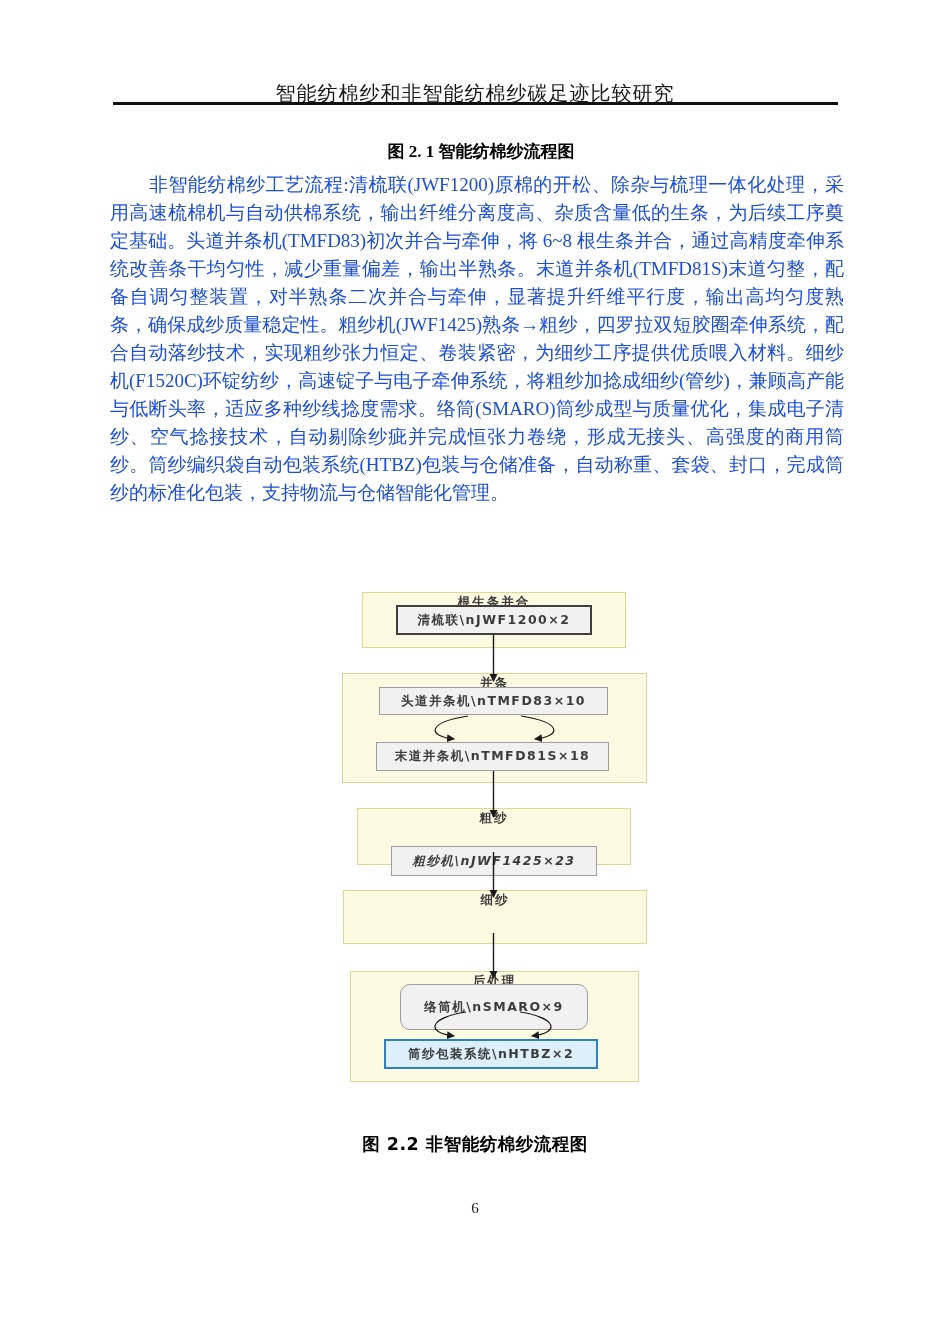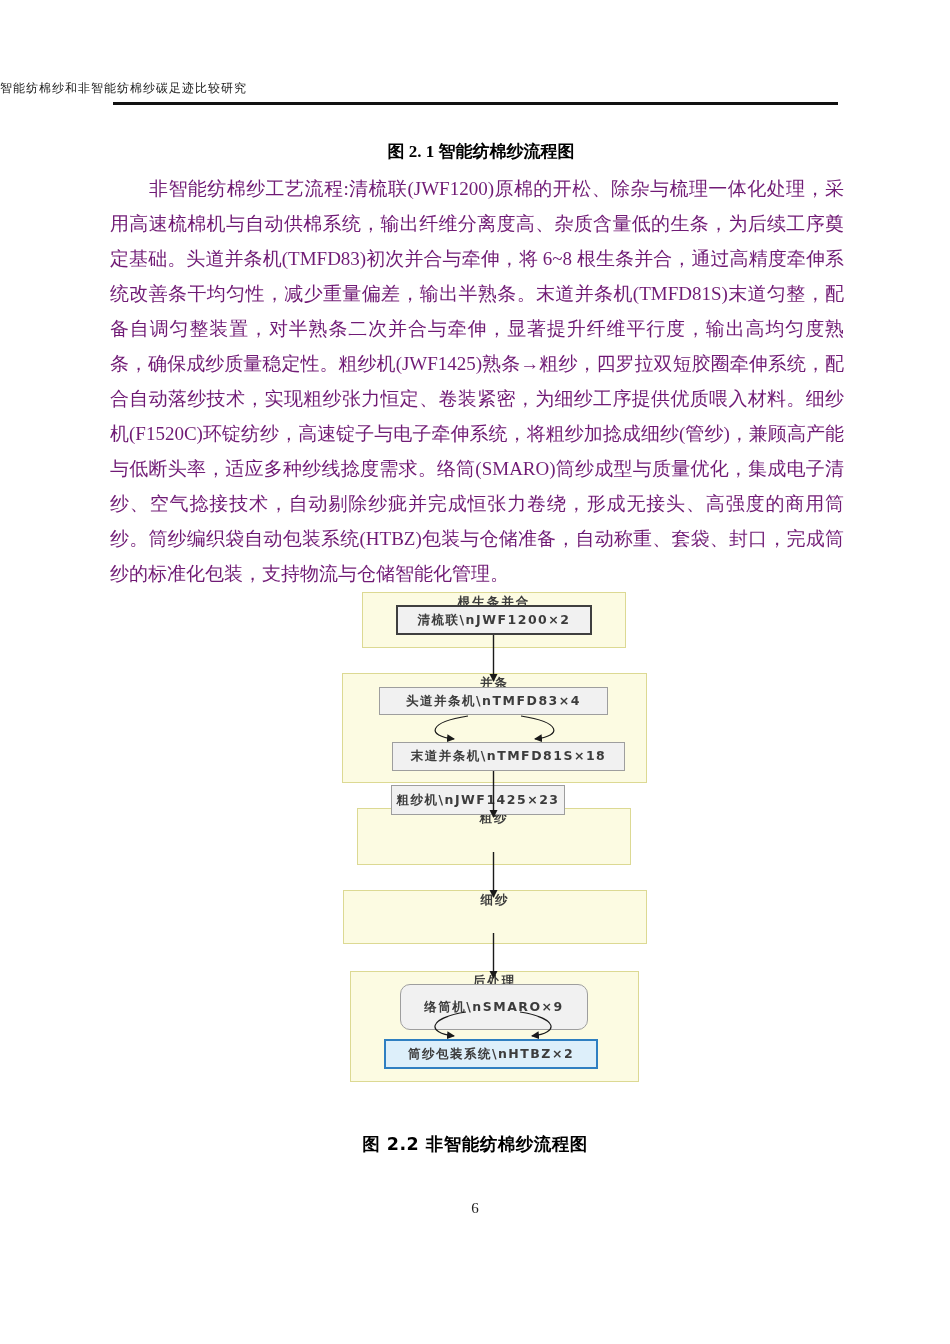--- a/index.html
+++ b/index.html
@@ -7,35 +7,35 @@
     position:relative;
     width:950px;height:1344px;
     background:#ffffff;
     margin:0 auto;
     overflow:hidden;
     font-family:"Liberation Serif", serif;
     color:#111;
   }
   .header-title{
     position:absolute;top:80px;left:0;width:950px;
-    font-size:12px;letter-spacing:1px;color:#1a1a1a;
+    text-align:center;font-size:20px;letter-spacing:1px;color:#1a1a1a;
   }
   .header-rule{
     position:absolute;top:102px;left:113px;width:725px;height:2.5px;
     background:#111;
   }
   .caption-21{
     position:absolute;top:140px;left:6px;width:950px;
     text-align:center;font-weight:bold;font-size:17px;color:#000;
   }
   .body-paragraph{
     position:absolute;top:171px;left:110px;width:734px;
-    font-size:19px;line-height:35px;
+    font-size:19px;line-height:28px;
     text-align:justify;text-justify:inter-ideograph;
-    text-indent:2.05em;color:#701a75;
+    text-indent:2.05em;color:#1d4ed8;
   }
   
   .fc-group{
     position:absolute;
     background:#fcfbe2;
     border:1px solid #dcd993;
     box-sizing:border-box;
   }
   .fc-group-label{
     position:absolute;top:1px;left:0;width:100%;
@@ -87,27 +87,27 @@
   <div class="body-paragraph">非智能纺棉纱工艺流程:清梳联(JWF1200)原棉的开松、除杂与梳理一体化处理，采用高速梳棉机与自动供棉系统，输出纤维分离度高、杂质含量低的生条，为后续工序奠定基础。头道并条机(TMFD83)初次并合与牵伸，将 6~8 根生条并合，通过高精度牵伸系统改善条干均匀性，减少重量偏差，输出半熟条。末道并条机(TMFD81S)末道匀整，配备自调匀整装置，对半熟条二次并合与牵伸，显著提升纤维平行度，输出高均匀度熟条，确保成纱质量稳定性。粗纱机(JWF1425)熟条→粗纱，四罗拉双短胶圈牵伸系统，配合自动落纱技术，实现粗纱张力恒定、卷装紧密，为细纱工序提供优质喂入材料。细纱机(F1520C)环锭纺纱，高速锭子与电子牵伸系统，将粗纱加捻成细纱(管纱)，兼顾高产能与低断头率，适应多种纱线捻度需求。络筒(SMARO)筒纱成型与质量优化，集成电子清纱、空气捻接技术，自动剔除纱疵并完成恒张力卷绕，形成无接头、高强度的商用筒纱。筒纱编织袋自动包装系统(HTBZ)包装与仓储准备，自动称重、套袋、封口，完成筒纱的标准化包装，支持物流与仓储智能化管理。</div>
 
   <div class="fc-group" style="left:362px;top:592px;width:264px;height:56px;">
     <div class="fc-group-label">根生条并合</div>
   </div>
   <div class="fc-node dark-border" style="left:396px;top:605px;width:196px;height:30px;">清梳联\nJWF1200×2</div>
 
   <div class="fc-group" style="left:342px;top:673px;width:305px;height:110px;">
     <div class="fc-group-label">并条</div>
   </div>
-  <div class="fc-node" style="left:379px;top:687px;width:229px;height:28px;">头道并条机\nTMFD83×4</div>
-  <div class="fc-node" style="left:376px;top:742px;width:233px;height:29px;margin-left:16px;">末道并条机\nTMFD81S×18</div>
+  <div class="fc-node" style="left:379px;top:687px;width:229px;height:28px;">头道并条机\nTMFD83×10</div>
+  <div class="fc-node" style="left:376px;top:742px;width:233px;height:29px;">末道并条机\nTMFD81S×18</div>
 
   <div class="fc-group" style="left:357px;top:808px;width:274px;height:57px;">
     <div class="fc-group-label">粗纱</div>
   </div>
-  <div class="fc-node" style="left:391px;top:785px;width:174px;height:30px;">粗纱机\nJWF1425×23</div>
+  <div class="fc-node" style="left:391px;top:846px;width:206px;height:30px;font-style:italic;">粗纱机\nJWF1425×23</div>
 
   <div class="fc-group" style="left:343px;top:890px;width:304px;height:54px;">
     <div class="fc-group-label">细纱</div>
   </div>
 
   <div class="fc-group" style="left:350px;top:971px;width:289px;height:111px;">
     <div class="fc-group-label">后处理</div>
   </div>
   <div class="fc-node" style="left:400px;top:984px;width:188px;height:46px;border-radius:10px;">络筒机\nSMARO×9</div>
   <div class="fc-node blue" style="left:384px;top:1039px;width:214px;height:30px;">筒纱包装系统\nHTBZ×2</div>

